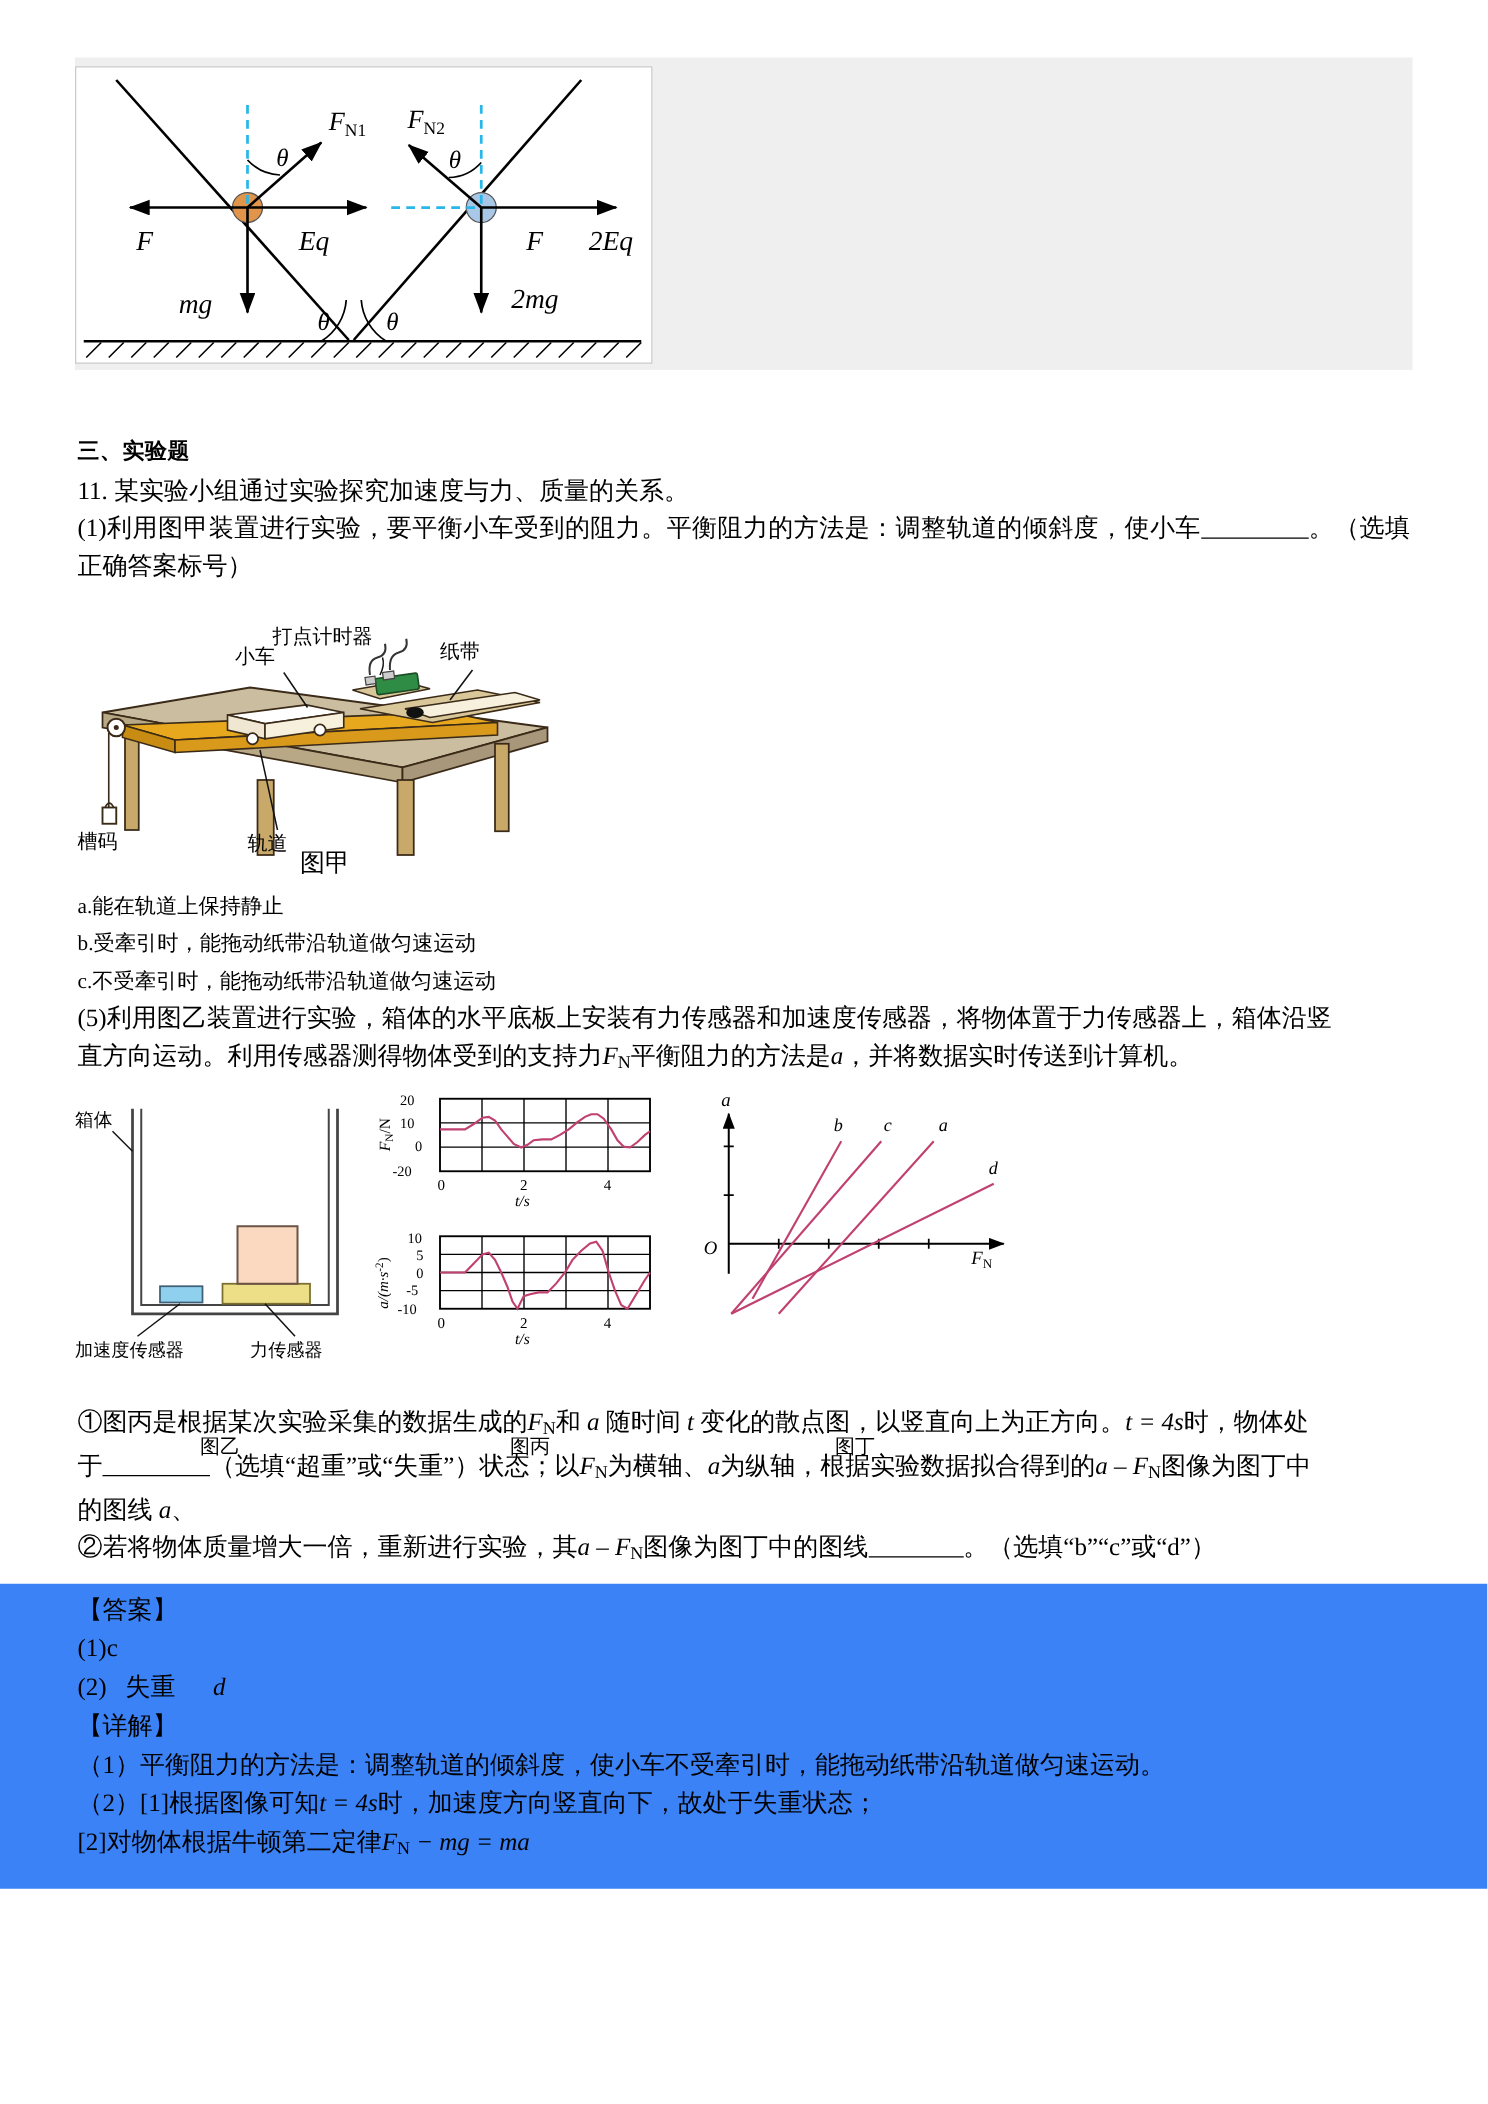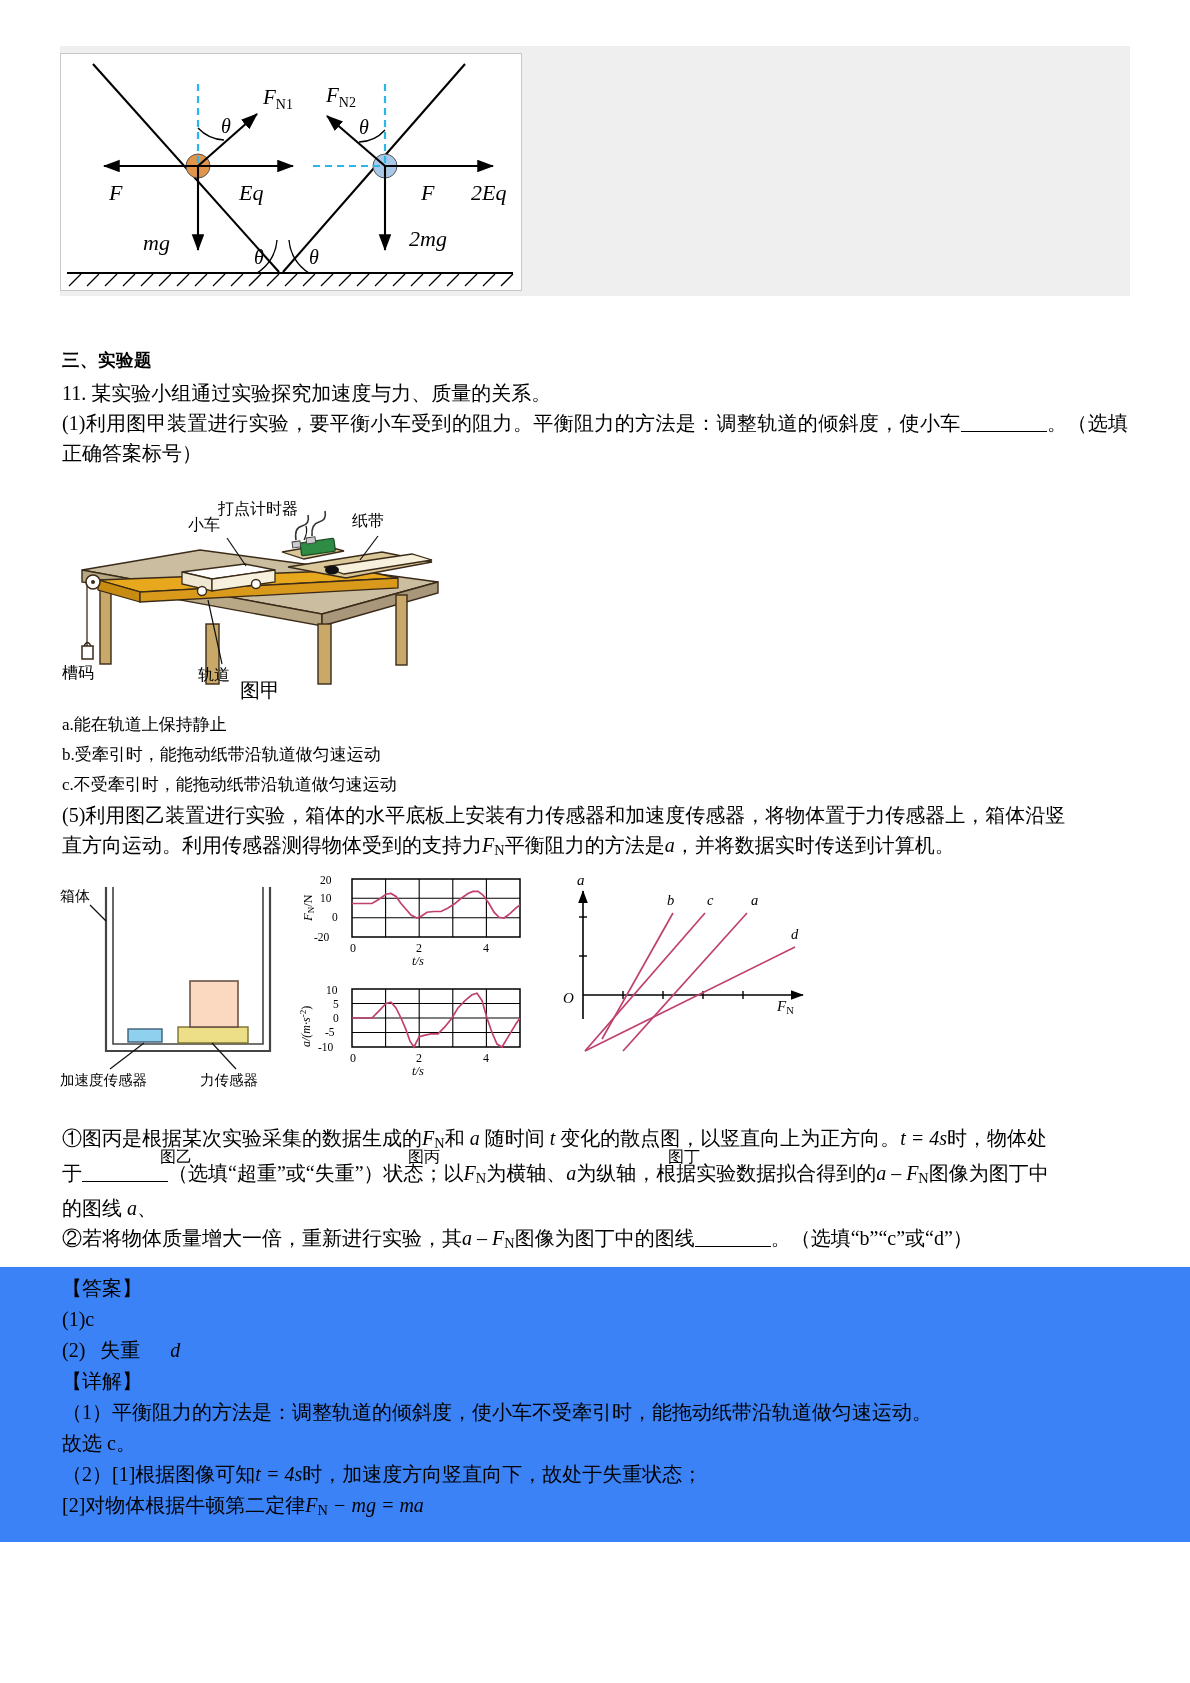--- a/index.html
+++ b/index.html
@@ -384,21 +384,20 @@
   </div>
 
   <div class="ans-block">
     <div class="tline">【答案】</div>
     <div class="tline">(1)c</div>
     <div class="tline">
       <span>(2)</span>&nbsp;&nbsp;&nbsp;<span>失重</span>&nbsp;&nbsp;&nbsp;&nbsp;&nbsp;&nbsp;<span class="it">d</span>
     </div>
     <div class="tline">【详解】</div>
     <div class="tline">（1）平衡阻力的方法是：调整轨道的倾斜度，使小车不受牽引时，能拖动纸带沿轨道做匀速运动。</div>
-    <div class="tline">故选 c。</div>
     <div class="tline">
       <span>（2）[1]根据图像可知</span><span class="it">t = 4s</span><span>时，加速度方向竖直向下，故处于失重状态；</span>
     </div>
     <div class="tline">
       <span>[2]对物体根据牛顿第二定律</span><span class="it">F</span><span class="sub">N</span><span class="it"> − mg = ma</span>
     </div>
   </div>
 
 </div>
 

